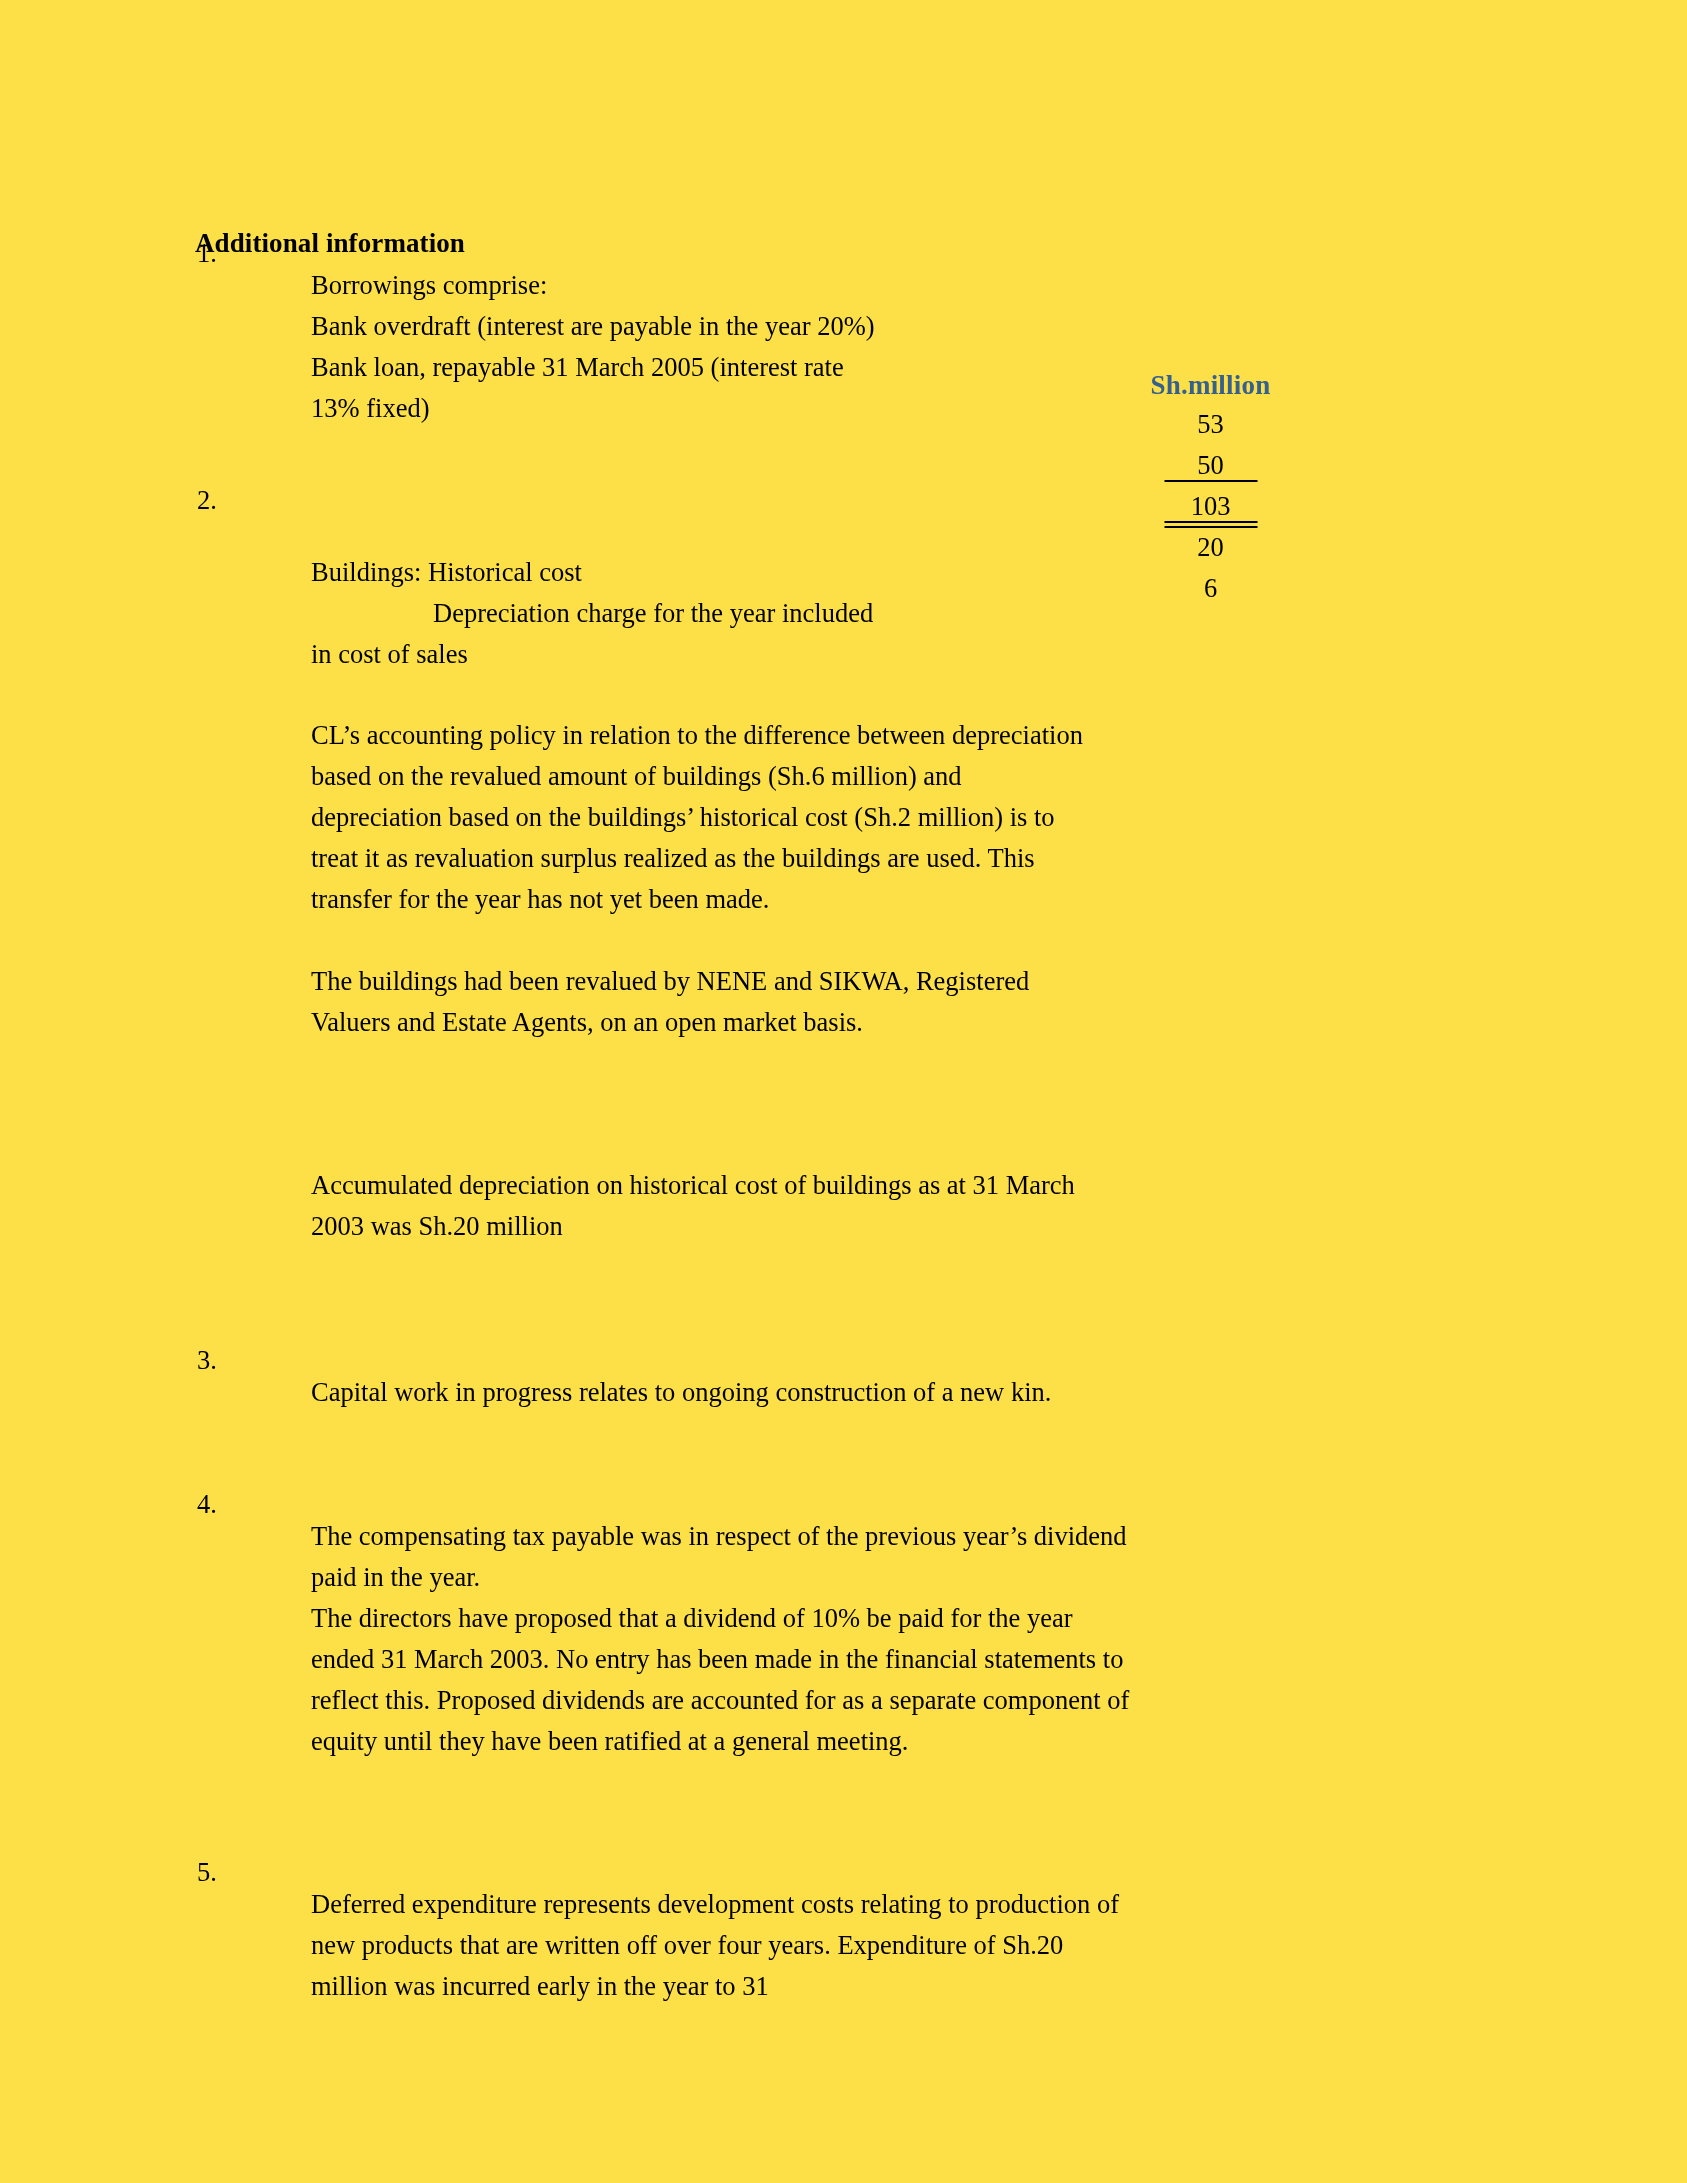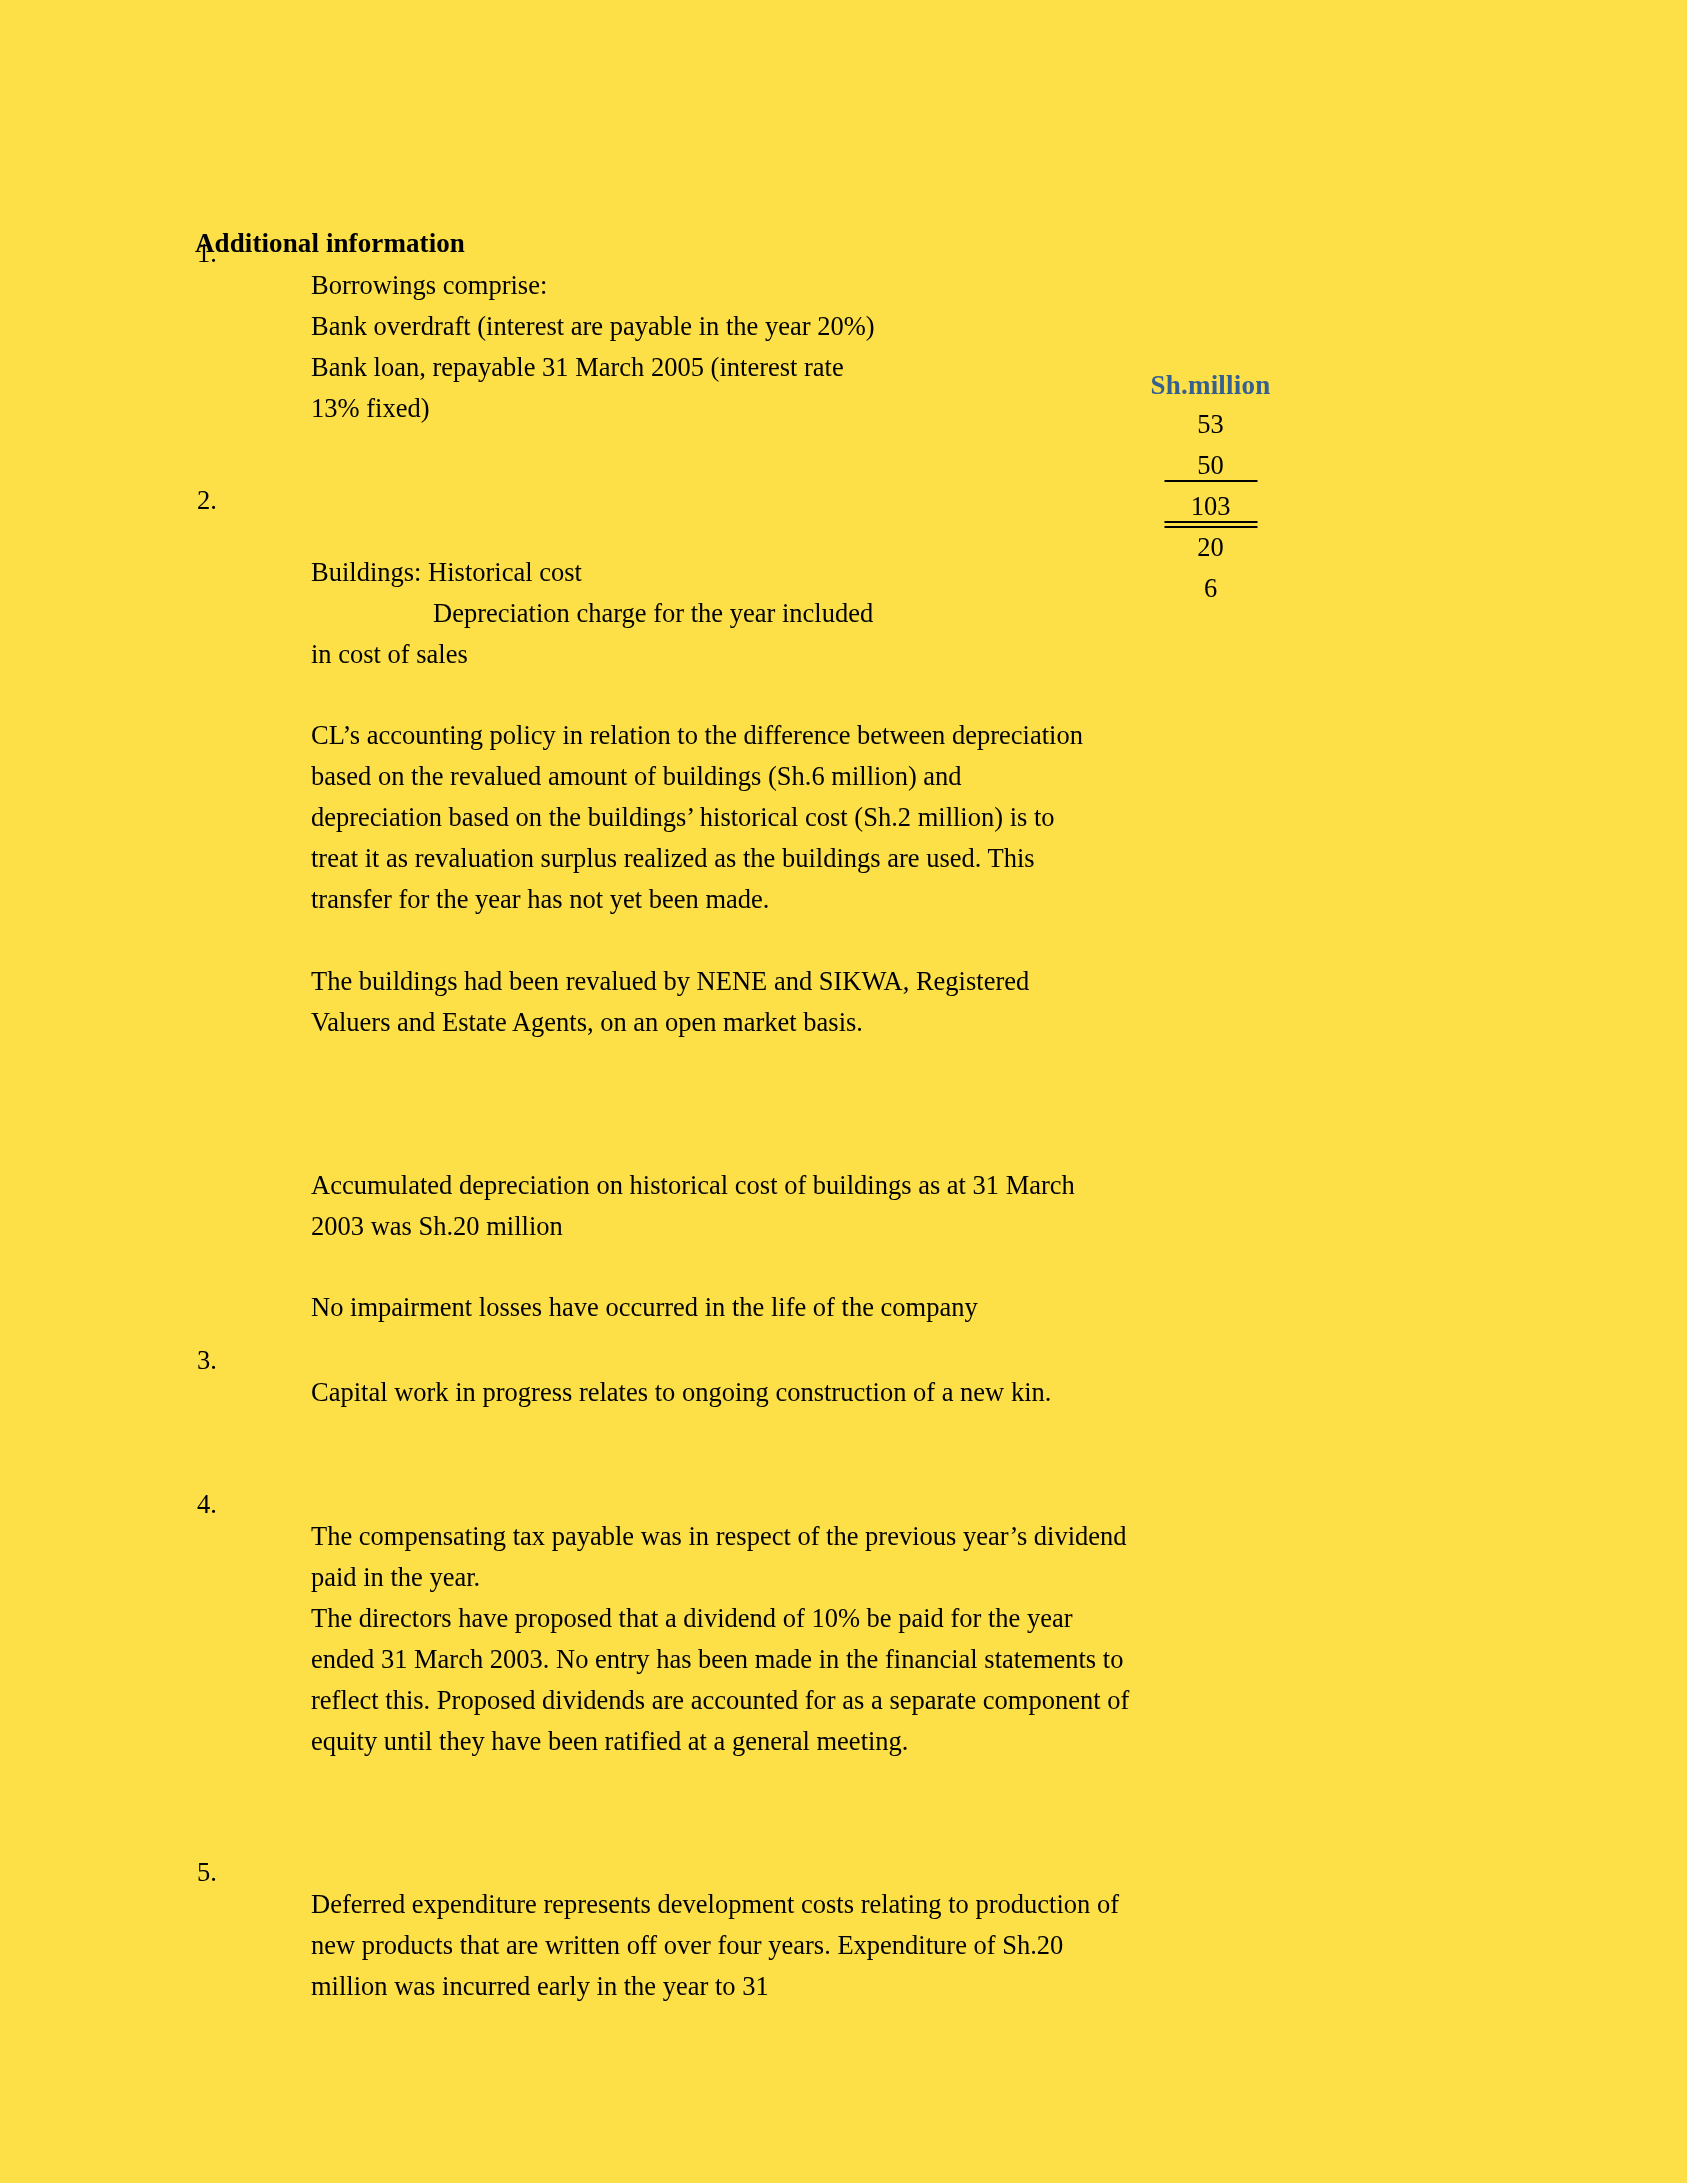--- a/index.html
+++ b/index.html
@@ -146,21 +146,20 @@
     <p><span class="indent-tab"></span><span>Depreciation charge for the year included</span></p>
     <p>in cost of sales</p>
   </div>
 
   <div class="body-col" style="top:683px; width:787px;">CL’s accounting policy in relation to the difference between depreciation based on the revalued amount of buildings (Sh.6 million) and depreciation based on the buildings’ historical cost (Sh.2 million) is to treat it as revaluation surplus realized as the buildings are used.  This transfer for the year has not yet been made.</div>
 
   <div class="body-col" style="top:929px; width:787px;">The buildings had been revalued by NENE and SIKWA, Registered Valuers and Estate Agents, on an open market basis.</div>
 
   <div class="body-col" style="top:1133px; width:787px;">Accumulated depreciation on historical cost of buildings as at 31 March 2003 was Sh.20 million</div>
 
-  <div class="body-col" style="top:1255px; width:827px;">No impairment losses have occurred in the life of the company</div>
 
   <div class="num" style="top:1340px;">3.</div>
 
   <div class="body-col" style="top:1340px; width:804px;">Capital work in progress relates to ongoing construction of a new kin.</div>
 
   <div class="num" style="top:1484px;">4.</div>
 
   <div class="body-col" style="top:1484px; width:824px;">The compensating tax payable was in respect of the previous year’s dividend paid in the year.</div>
 
   <div class="body-col" style="top:1566px; width:827px;">The directors have proposed that a dividend of 10% be paid for the year ended 31 March 2003.  No entry has been made in the financial statements to reflect this.  Proposed dividends are accounted for as a separate component of equity until they have been ratified at a general meeting.</div>

